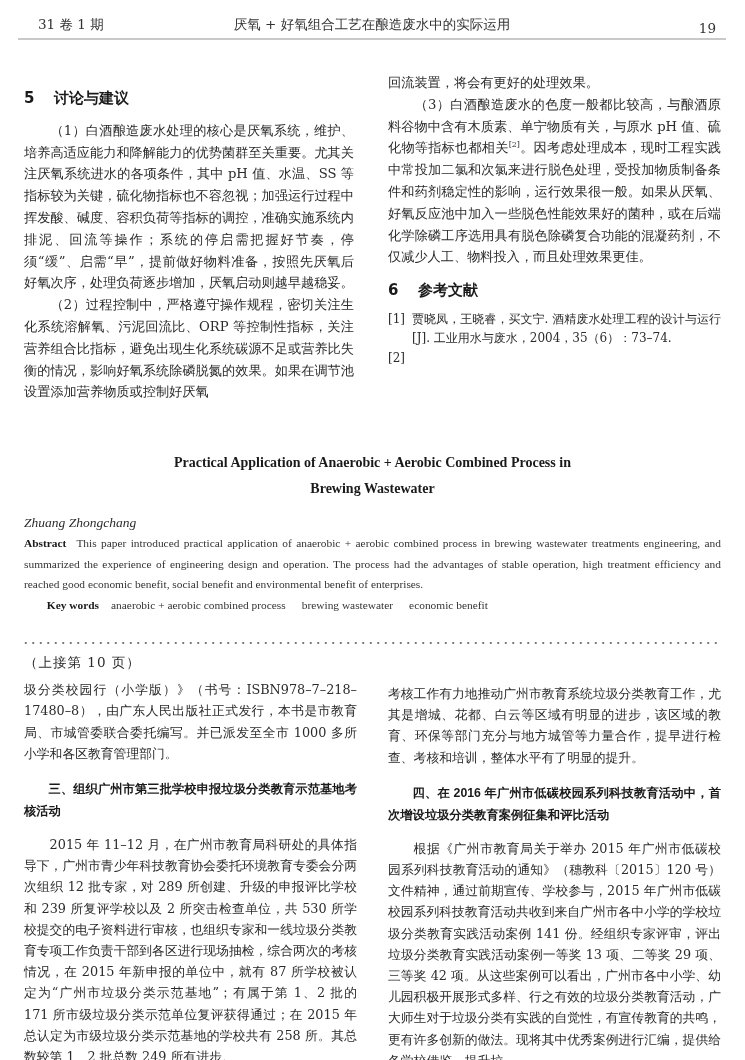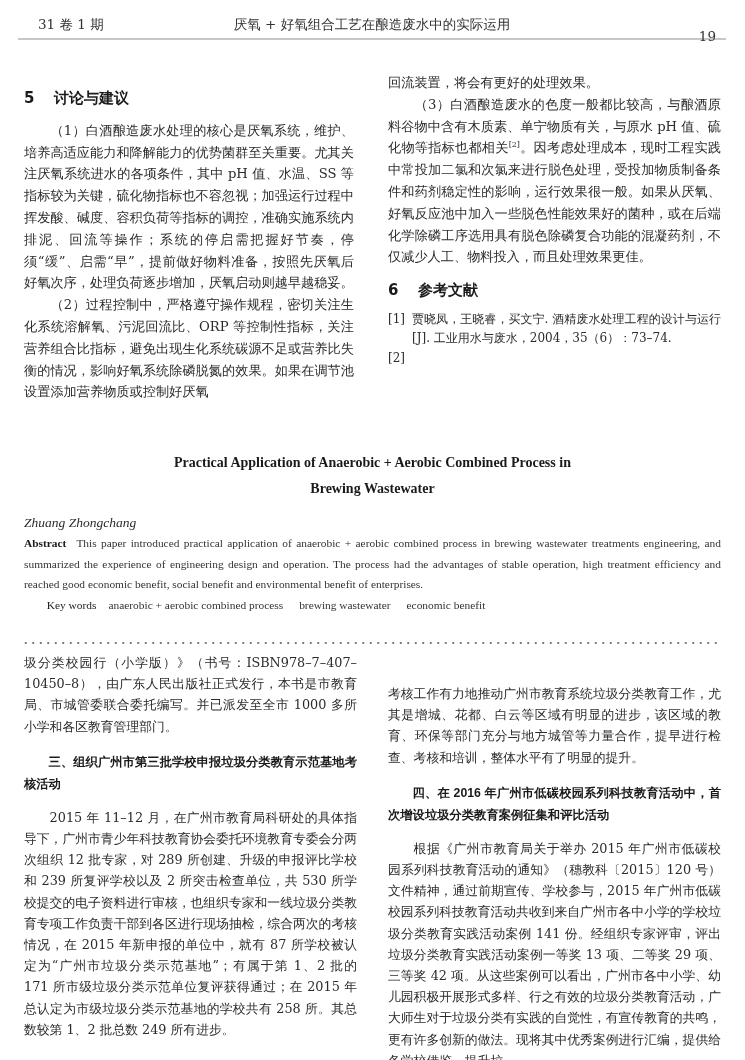--- a/index.html
+++ b/index.html
@@ -8,21 +8,21 @@
     font-family: "DejaVu Serif", "Liberation Serif", serif;
     color: #2b2b2b;
   }
   .header {
     position: absolute; left: 18px; top: 8px; width: 708px; height: 30px;
     border-bottom: 2px solid #c8c8c8;
     font-size: 13.5px; color: #333;
   }
   .header .vol { position: absolute; left: 20px; top: 8px; }
   .header .running-title { position: absolute; left: 0; right: 0; top: 8px; text-align: center; }
-  .header .page-no { position: absolute; right: 10px; top: 20px; text-align: center; }
+  .header .page-no { position: absolute; right: 10px; top: 12px; text-align: center; }
 
   .col { position: absolute; font-size: 13.2px; line-height: 21.8px; text-align: justify; }
   .col p { margin: 0; }
   .indent { text-indent: 2em; }
   .sec-title {
     font-family: "DejaVu Sans", "Liberation Sans", sans-serif;
     font-weight: bold; font-size: 15px; color: #1a1a1a;
     margin: 0;
   }
   .sec-title .num { display: inline-block; width: 30px; }
@@ -95,28 +95,29 @@
 <div class="en-block">
   <h1 class="en-title">
     <span>Practical Application of Anaerobic + Aerobic Combined Process in</span><br>
     <span>Brewing Wastewater</span>
   </h1>
   <div class="en-author">Zhuang Zhongchang</div>
   <div class="en-abstract first">
     <span class="label">Abstract</span><span>This paper introduced practical application of anaerobic + aerobic combined process in brewing wastewater treatments engineering, and summarized the experience of engineering design and operation. The process had the advantages of stable operation, high treatment efficiency and reached good economic benefit, social benefit and environmental benefit of enterprises.</span>
   </div>
   <div class="en-keywords">
-    <span class="label" style="font-weight:normal;color:#1a1a1a;margin-right:12px;">Key words</span><span class="kw">anaerobic + aerobic combined process</span><span class="kw">brewing wastewater</span><span class="kw">economic benefit</span>
+    <span class="label" style="font-weight:bold;color:#1a1a1a;margin-right:12px;">Key words</span><span class="kw">anaerobic + aerobic combined process</span><span class="kw">brewing wastewater</span><span class="kw">economic benefit</span>
   </div>
 </div>
 
 <div class="divider"></div>
 
 <div class="col" id="col-left-bottom">
-  <p>圾分类校园行（小学版）》（书号：ISBN978–7–407–10450–8），由广东人民出版社正式发行，本书是市教育局、市城管委联合委托编写。并已派发至全市 1000 多所小学和各区教育管理部门。</p>
+  <div class="cont-note">（上接第 10 页）</div>
+  <p>圾分类校园行（小学版）》（书号：ISBN978–7–218–17480–8），由广东人民出版社正式发行，本书是市教育局、市城管委联合委托编写。并已派发至全市 1000 多所小学和各区教育管理部门。</p>
   <p class="sub-title">三、组织广州市第三批学校申报垃圾分类教育示范基地考核活动</p>
   <p class="indent">2015 年 11–12 月，在广州市教育局科研处的具体指导下，广州市青少年科技教育协会委托环境教育专委会分两次组织 12 批专家，对 289 所创建、升级的申报评比学校和 239 所复评学校以及 2 所突击检查单位，共 530 所学校提交的电子资料进行审核，也组织专家和一线垃圾分类教育专项工作负责干部到各区进行现场抽检，综合两次的考核情况，在 2015 年新申报的单位中，就有 87 所学校被认定为“广州市垃圾分类示范基地”；有属于第 1、2 批的 171 所市级垃圾分类示范单位复评获得通过；在 2015 年总认定为市级垃圾分类示范基地的学校共有 258 所。其总数较第 1、2 批总数 249 所有进步。</p>
 </div>
 
 <div class="col" id="col-right-bottom">
   <p>考核工作有力地推动广州市教育系统垃圾分类教育工作，尤其是增城、花都、白云等区域有明显的进步，该区域的教育、环保等部门充分与地方城管等力量合作，提早进行检查、考核和培训，整体水平有了明显的提升。</p>
   <p class="sub-title">四、在 2016 年广州市低碳校园系列科技教育活动中，首次增设垃圾分类教育案例征集和评比活动</p>
   <p class="indent">根据《广州市教育局关于举办 2015 年广州市低碳校园系列科技教育活动的通知》（穗教科〔2015〕120 号）文件精神，通过前期宣传、学校参与，2015 年广州市低碳校园系列科技教育活动共收到来自广州市各中小学的学校垃圾分类教育实践活动案例 141 份。经组织专家评审，评出垃圾分类教育实践活动案例一等奖 13 项、二等奖 29 项、三等奖 42 项。从这些案例可以看出，广州市各中小学、幼儿园积极开展形式多样、行之有效的垃圾分类教育活动，广大师生对于垃圾分类有实践的自觉性，有宣传教育的共鸣，更有许多创新的做法。现将其中优秀案例进行汇编，提供给各学校借鉴，提升垃</p>
 
 </div>

